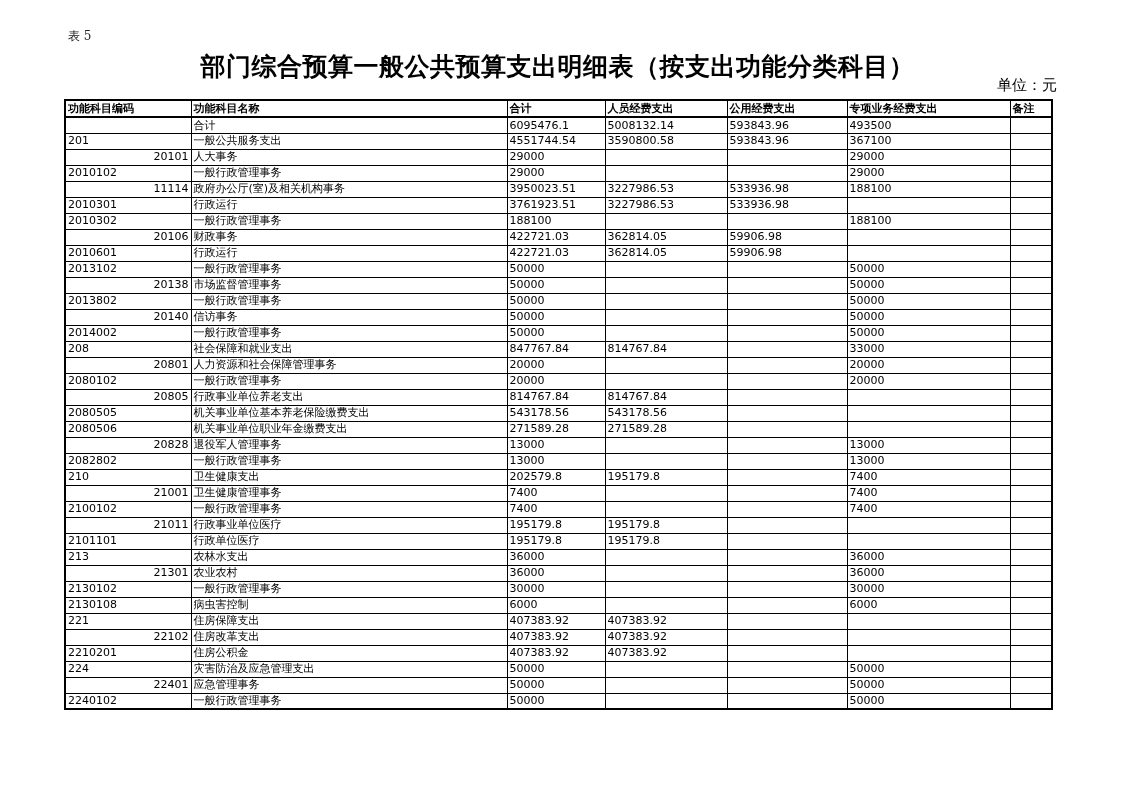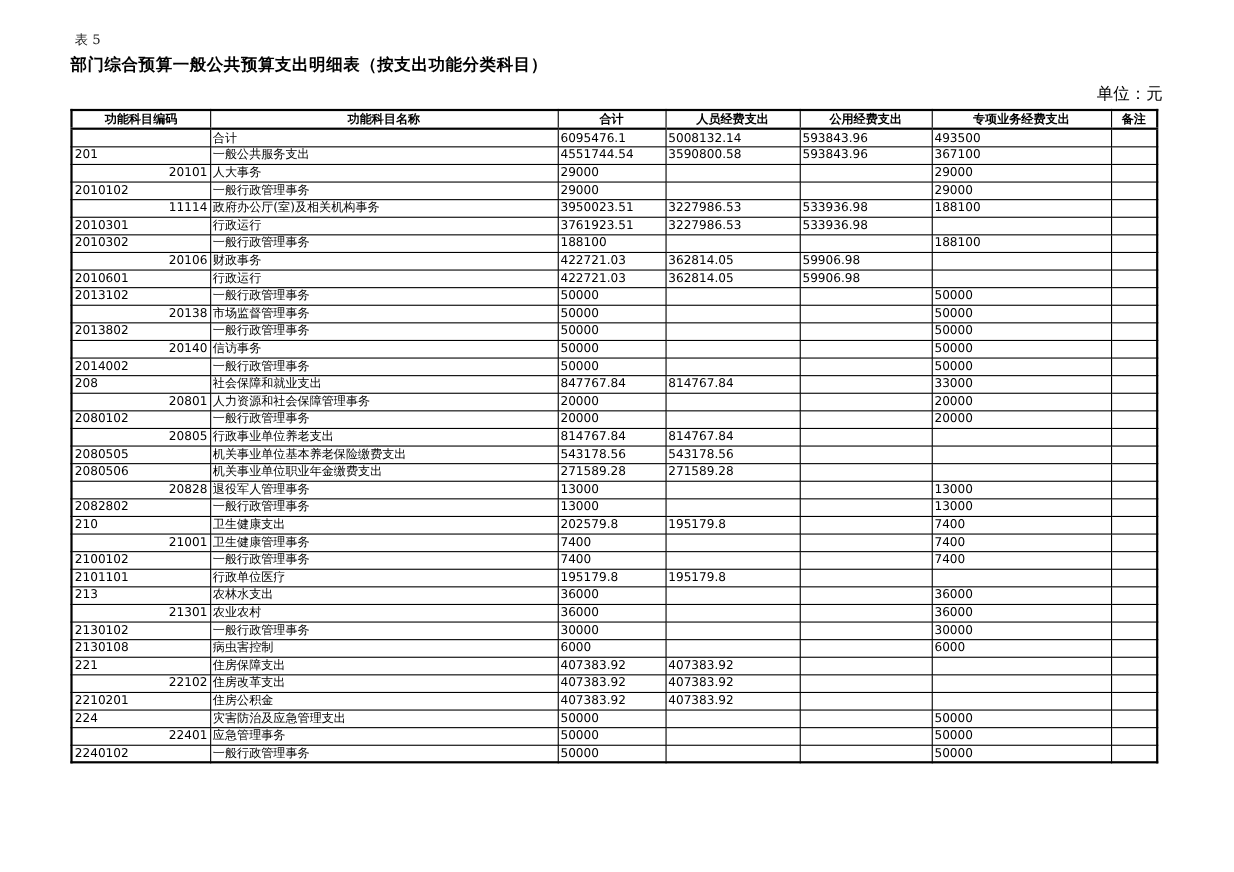--- a/index.html
+++ b/index.html
@@ -24,21 +24,22 @@
     top: 28px;
     font-size: 12px;
     color: #222;
     font-family: "DejaVu Serif", "Liberation Serif", serif;
   }
   .doc-title {
     position: absolute;
     left: 0;
     top: 50px;
     width: 100%;
-    font-size: 15px;
+    text-align: center;
+    font-size: 25px;
     font-weight: bold;
     letter-spacing: 0.5px;
     font-family: "DejaVu Sans", sans-serif;
   }
   .unit-label {
     position: absolute;
     right: -6px;
     top: 76px;
     font-size: 15px;
     font-family: "DejaVu Serif", "Liberation Serif", serif;
@@ -57,21 +58,21 @@
     font-size: 11px;
     height: 16px;
     padding: 0 2px;
     overflow: hidden;
     white-space: nowrap;
     vertical-align: middle;
     line-height: 1.2;
   }
   table.budget th {
     font-weight: bold;
-    text-align: center;
+    text-align: left;
     border-bottom: 2px solid #000;
     height: 17px;
   }
   td.c-code { text-align: left; }
   td.c-name { text-align: left; }
   td.num { text-align: left; font-family: "DejaVu Sans", sans-serif; }
   td.lvl1 { padding-left: 2px; }
   td.lvl2 { padding-left: 16px; text-align: right; }
   td.lvl3 { padding-left: 29px; }
 </style>
@@ -324,20 +325,29 @@
         <tr>
           <td class="c-code lvl3">2100102</td>
           <td class="c-name">一般行政管理事务</td>
           <td class="num">7400</td>
           <td class="num"></td>
           <td class="num"></td>
           <td class="num">7400</td>
           <td class="c-note"></td>
         </tr>
         <tr>
+          <td class="c-code lvl2">21011</td>
+          <td class="c-name">行政事业单位医疗</td>
+          <td class="num">195179.8</td>
+          <td class="num">195179.8</td>
+          <td class="num"></td>
+          <td class="num"></td>
+          <td class="c-note"></td>
+        </tr>
+        <tr>
           <td class="c-code lvl3">2101101</td>
           <td class="c-name">行政单位医疗</td>
           <td class="num">195179.8</td>
           <td class="num">195179.8</td>
           <td class="num"></td>
           <td class="num"></td>
           <td class="c-note"></td>
         </tr>
         <tr>
           <td class="c-code lvl1">213</td>

